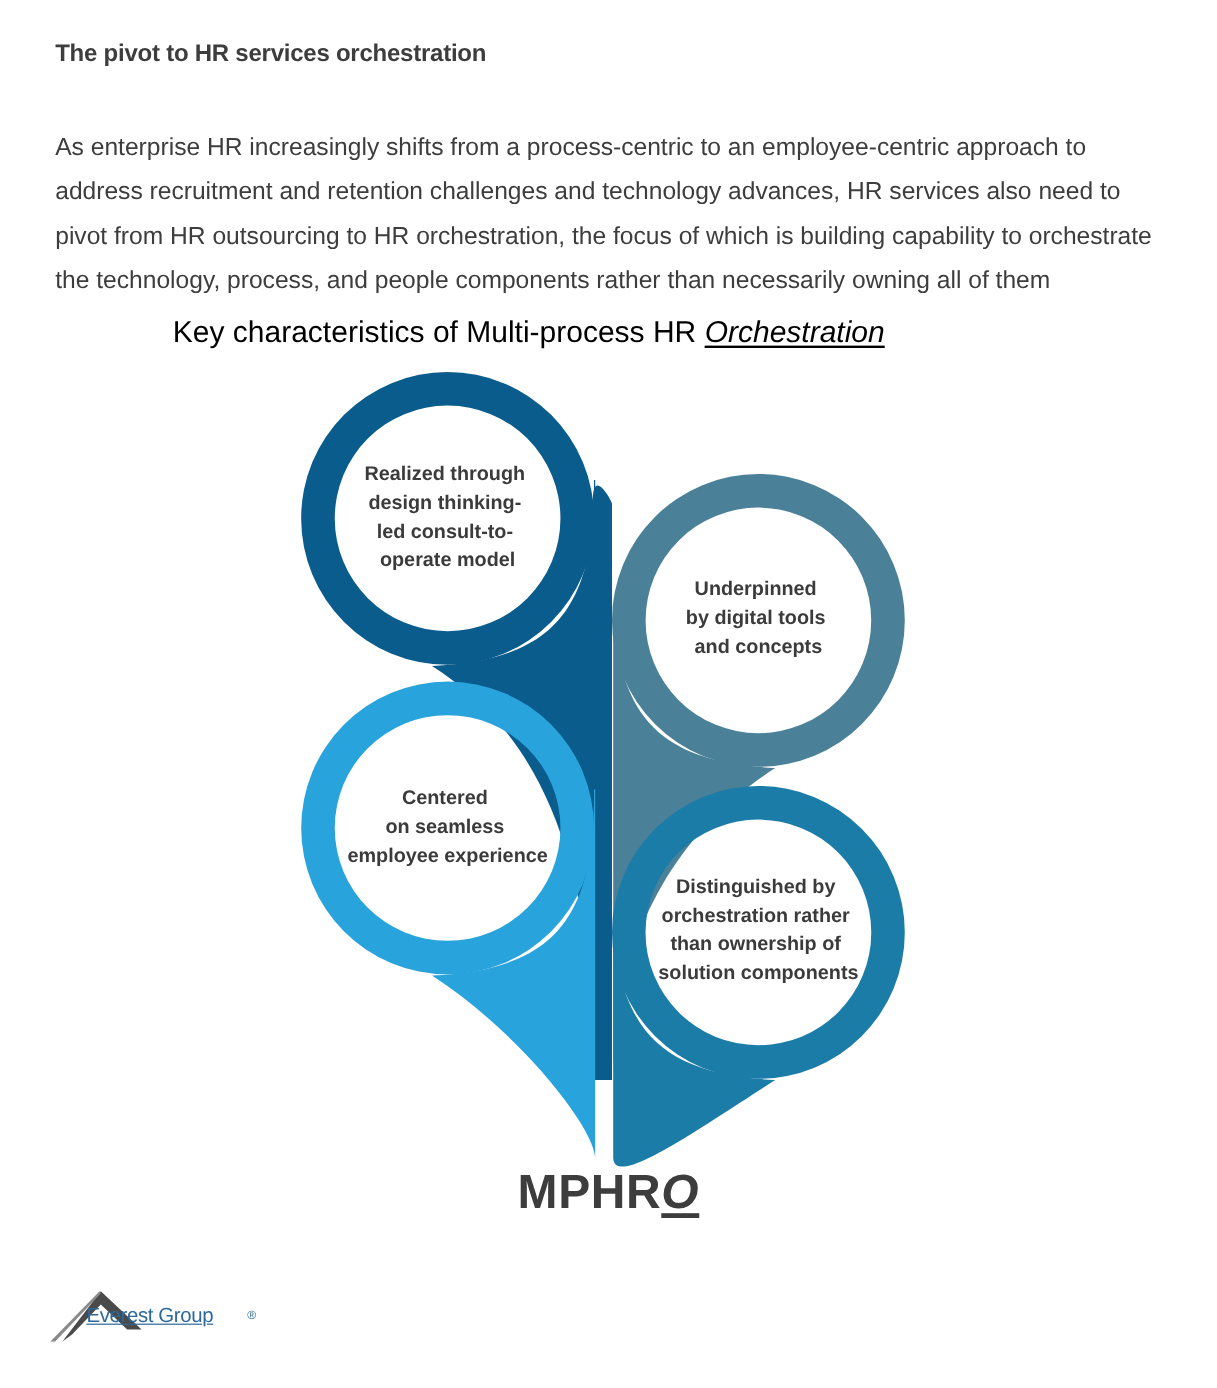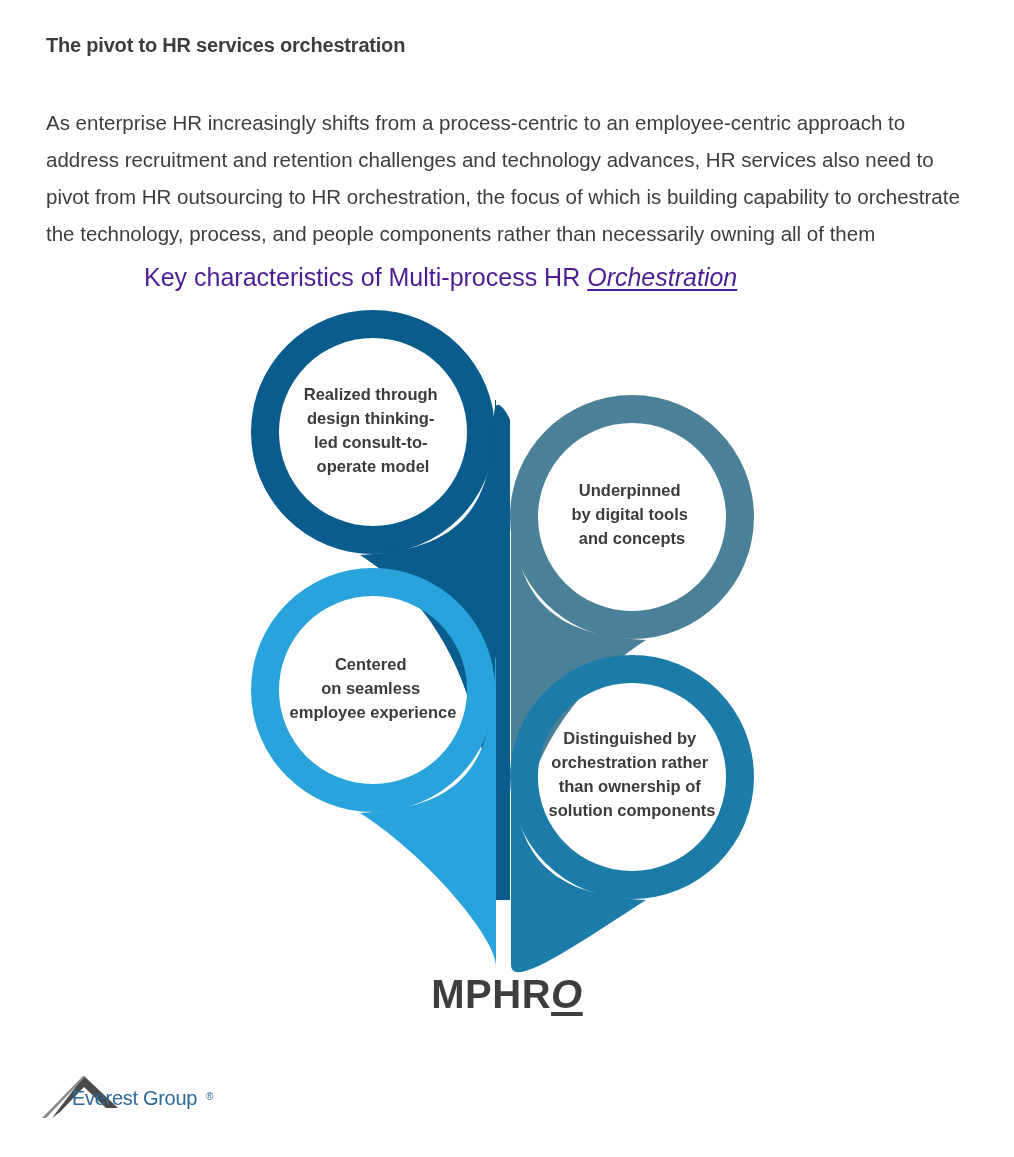--- a/index.html
+++ b/index.html
@@ -37,21 +37,21 @@
     line-height: 37px;
     color: #3d3d3d;
   }
 
   
   .section-heading {
     position: absolute;
     left: 144px;
     top: 263px;
     font-size: 25px;
-    color: #4c1d95;
+    color: #000000;
     white-space: nowrap;
   }
   .section-heading .emph {
     font-style: italic;
     text-decoration: underline;
     text-underline-offset: 3px;
   }
 
   
   #diagram {
@@ -103,24 +103,25 @@
   }
   .logo-mark {
     position: absolute;
     left: 0;
     top: 0;
   }
   .logo-word {
     position: absolute;
     left: 32px;
     top: 13px;
-    font-size: 20px;
+    font-size: 17px;
     color: #2c6899;
     letter-spacing: -0.3px;
     white-space: nowrap;
+    text-decoration: underline;
   }
   .logo-reg {
     position: absolute;
     left: 166px;
     top: 17px;
     font-size: 10px;
     color: #2c6899;
   }
   .footer-text {
     font-size: 17.5px;

